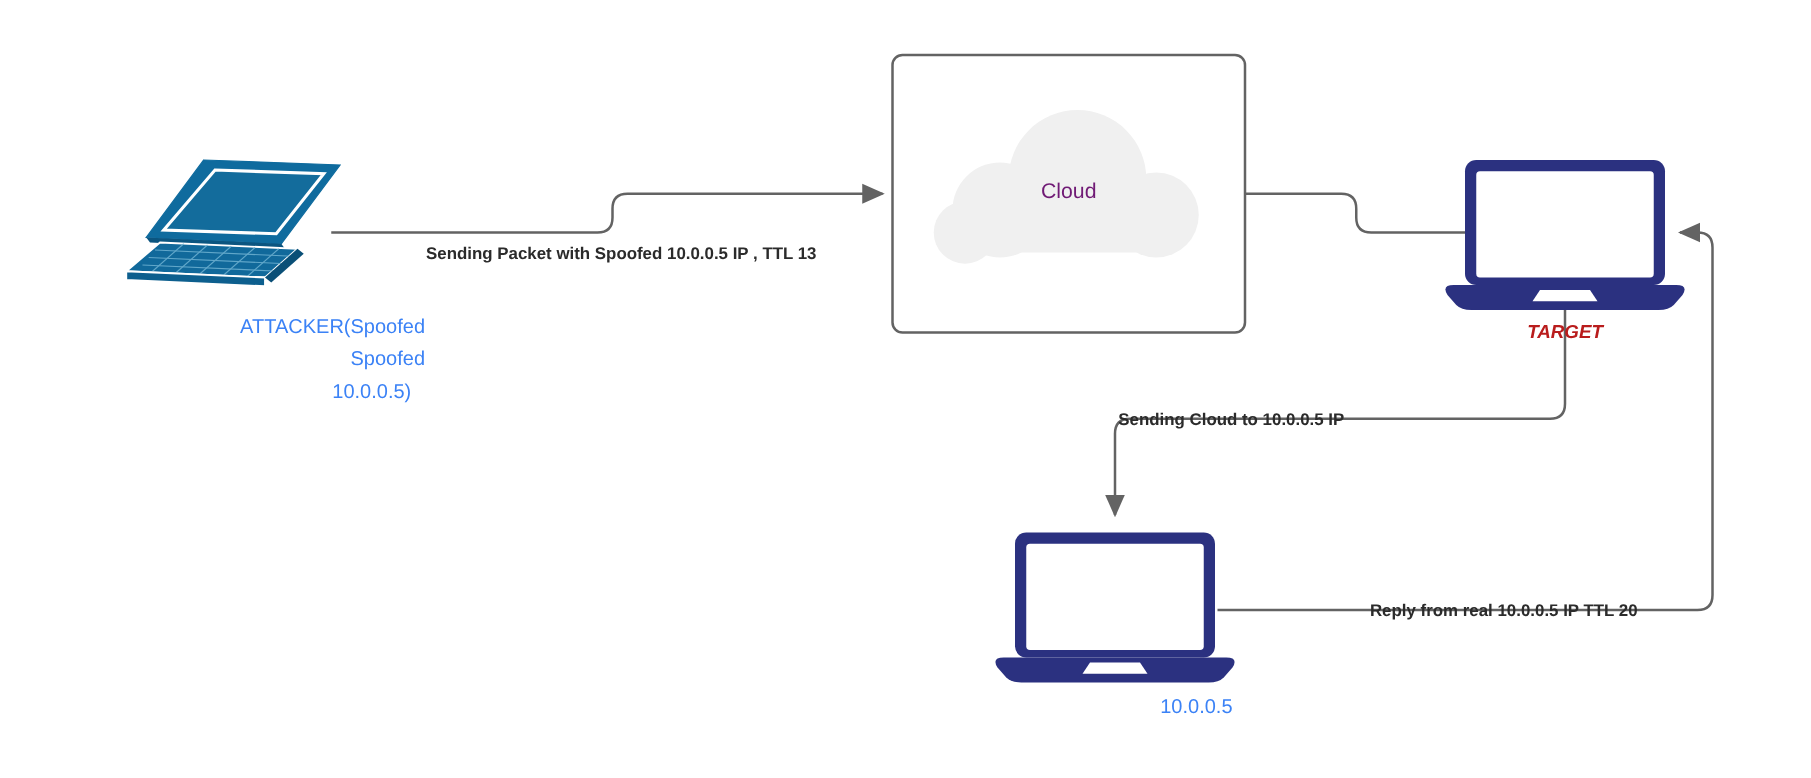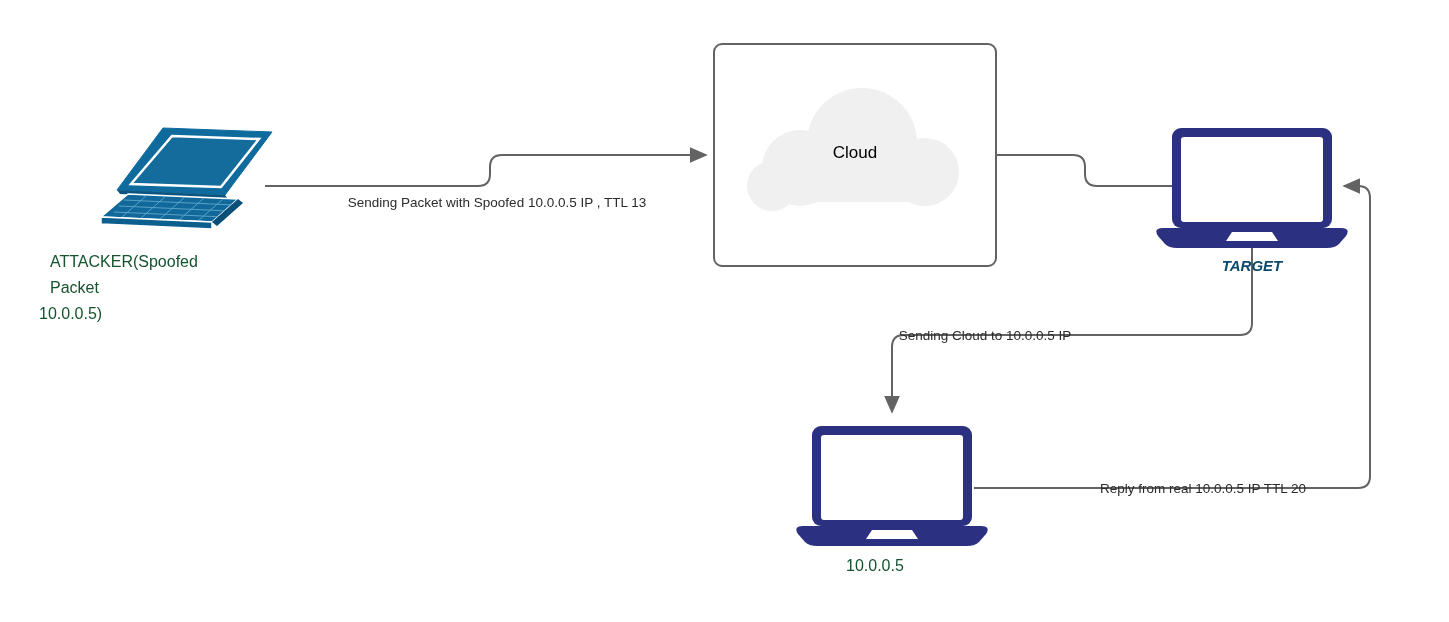--- a/index.html
+++ b/index.html
@@ -21,39 +21,39 @@
     width: 1449px;
     height: 622px;
   }
   .label {
     position: absolute;
     white-space: pre;
     line-height: 1.28;
   }
   .node-label {
     font-size: 16px;
-    color: #14532d;
-    text-align: left;
+    color: #3b82f6;
+    text-align: right;
   }
   .node-label-target {
     font-size: 15px;
     font-weight: bold;
     font-style: italic;
-    color: #0c4a6e;
+    color: #b91c1c;
     text-align: center;
   }
   .edge-label {
     font-size: 13.5px;
-    font-weight: normal;
+    font-weight: bold;
     color: #2b2b2b;
     text-align: center;
   }
   .cloud-text {
     font-size: 17px;
-    color: #000000;
+    color: #701a75;
     text-align: center;
   }
 </style>
 </head>
 <body>
 
 <svg id="canvas" viewBox="0 0 1449 622" xmlns="http://www.w3.org/2000/svg">
 
   <defs>
     <marker id="arrow-right" viewBox="0 0 10 10" refX="9" refY="5" markerWidth="9" markerHeight="9" orient="auto-start-reverse">
@@ -133,21 +133,21 @@
     <rect x="821" y="435" width="142" height="85" rx="3" ry="3" fill="#ffffff"></rect>
     <path d="M 803 526 L 981 526 Q 991 526 986 534 L 979 542 Q 975 546 967 546 L 817 546 Q 809 546 805 542 L 798 534 Q 793 526 803 526 Z" fill="#2b3180"></path>
     <path d="M 872 530 L 912 530 L 918 539 L 866 539 Z" fill="#ffffff"></path>
   </g>
 
 </svg>
 
 <div class="label cloud-text" style="left:800px; top:142px; width:110px;">Cloud</div>
 
 <div class="label node-label" style="left:50px; top:252px; width:290px;">ATTACKER(Spoofed</div>
-<div class="label node-label" style="left:50px; top:278px; width:290px;">Packet</div>
+<div class="label node-label" style="left:50px; top:278px; width:290px;">Spoofed</div>
 <div class="label node-label" style="left:39px; top:304px; width:290px;">10.0.0.5)</div>
 
 <div class="label node-label-target" style="left:1182px; top:256px; width:140px;">TARGET</div>
 
 <div class="label node-label" style="left:846px; top:556px; width:140px;">10.0.0.5</div>
 
 <div class="label edge-label" style="left:272px; top:194px; width:450px;">Sending Packet with Spoofed 10.0.0.5 IP , TTL 13</div>
 
 <div class="label edge-label" style="left:855px; top:327px; width:260px;">Sending Cloud to 10.0.0.5 IP</div>
 

